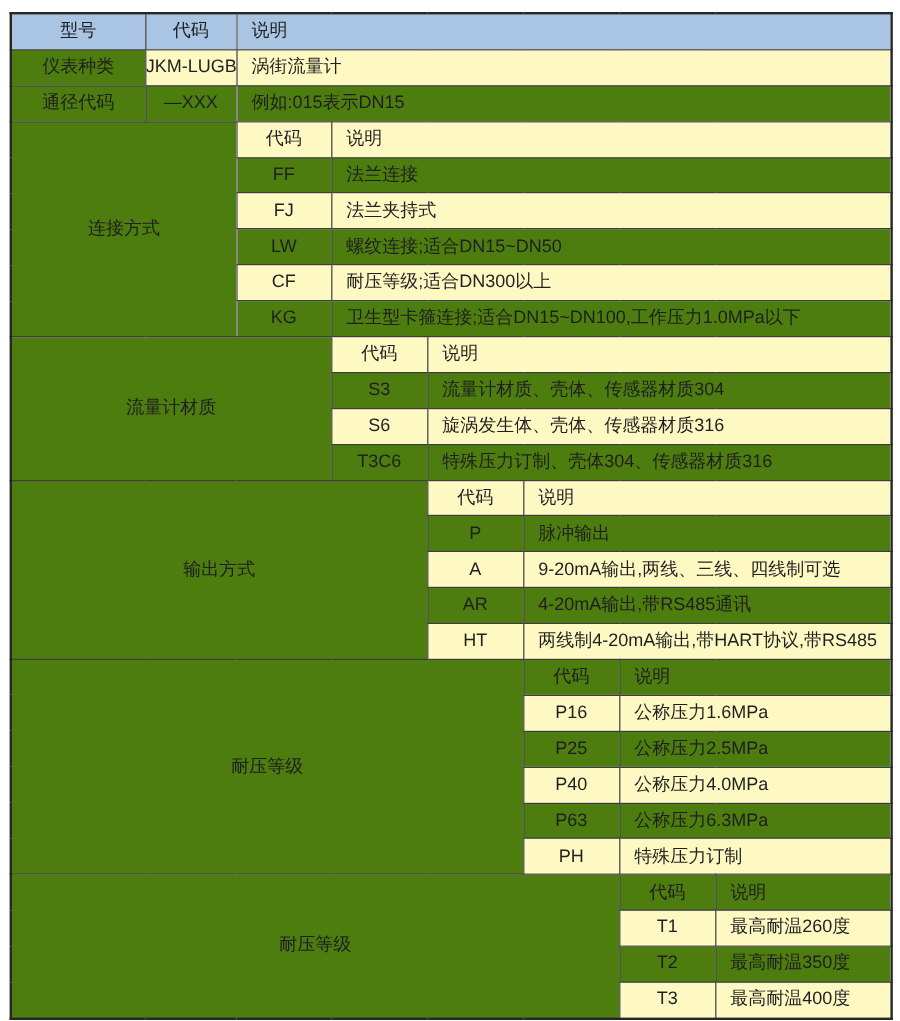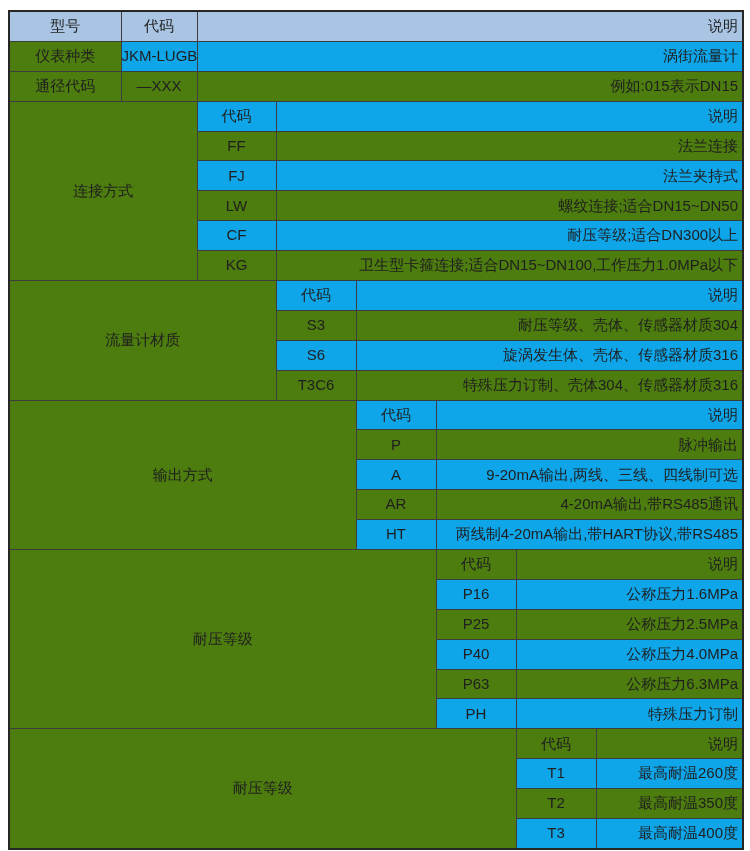--- a/index.html
+++ b/index.html
@@ -29,26 +29,26 @@
     padding: 0;
     font-size: 15px;
     color: #1f1f1f;
     text-align: center;
     vertical-align: middle;
     overflow: hidden;
     white-space: nowrap;
     line-height: 1.1;
   }
   table.spec td.desc {
-    text-align: right;
+    text-align: left;
     padding-left: 12px;
     padding-right: 4px;
   }
   .bg-h { background: #a9c5e3; }  
-  .bg-b { background: #0ea5e9; }  
+  .bg-b { background: #fef9c3; }  
   .bg-w { background: #4d7c0f; }  
 </style>
 </head>
 <body>
 
 <div class="page">
   <table class="spec">
     <colgroup>
       <col style="width:112px">
         <col style="width:76px">
@@ -105,21 +105,21 @@
       <td class="bg-w desc" colspan="5">卫生型卡箍连接;适合DN15~DN100,工作压力1.0MPa以下</td>
     </tr>
 
     <tr>
       <td class="bg-w" rowspan="4" colspan="3">流量计材质</td>
       <td class="bg-b">代码</td>
       <td class="bg-b desc" colspan="4">说明</td>
     </tr>
     <tr>
       <td class="bg-w">S3</td>
-      <td class="bg-w desc" colspan="4">耐压等级、壳体、传感器材质304</td>
+      <td class="bg-w desc" colspan="4">流量计材质、壳体、传感器材质304</td>
     </tr>
     <tr>
       <td class="bg-b">S6</td>
       <td class="bg-b desc" colspan="4">旋涡发生体、壳体、传感器材质316</td>
     </tr>
     <tr>
       <td class="bg-w">T3C6</td>
       <td class="bg-w desc" colspan="4">特殊压力订制、壳体304、传感器材质316</td>
     </tr>
 

